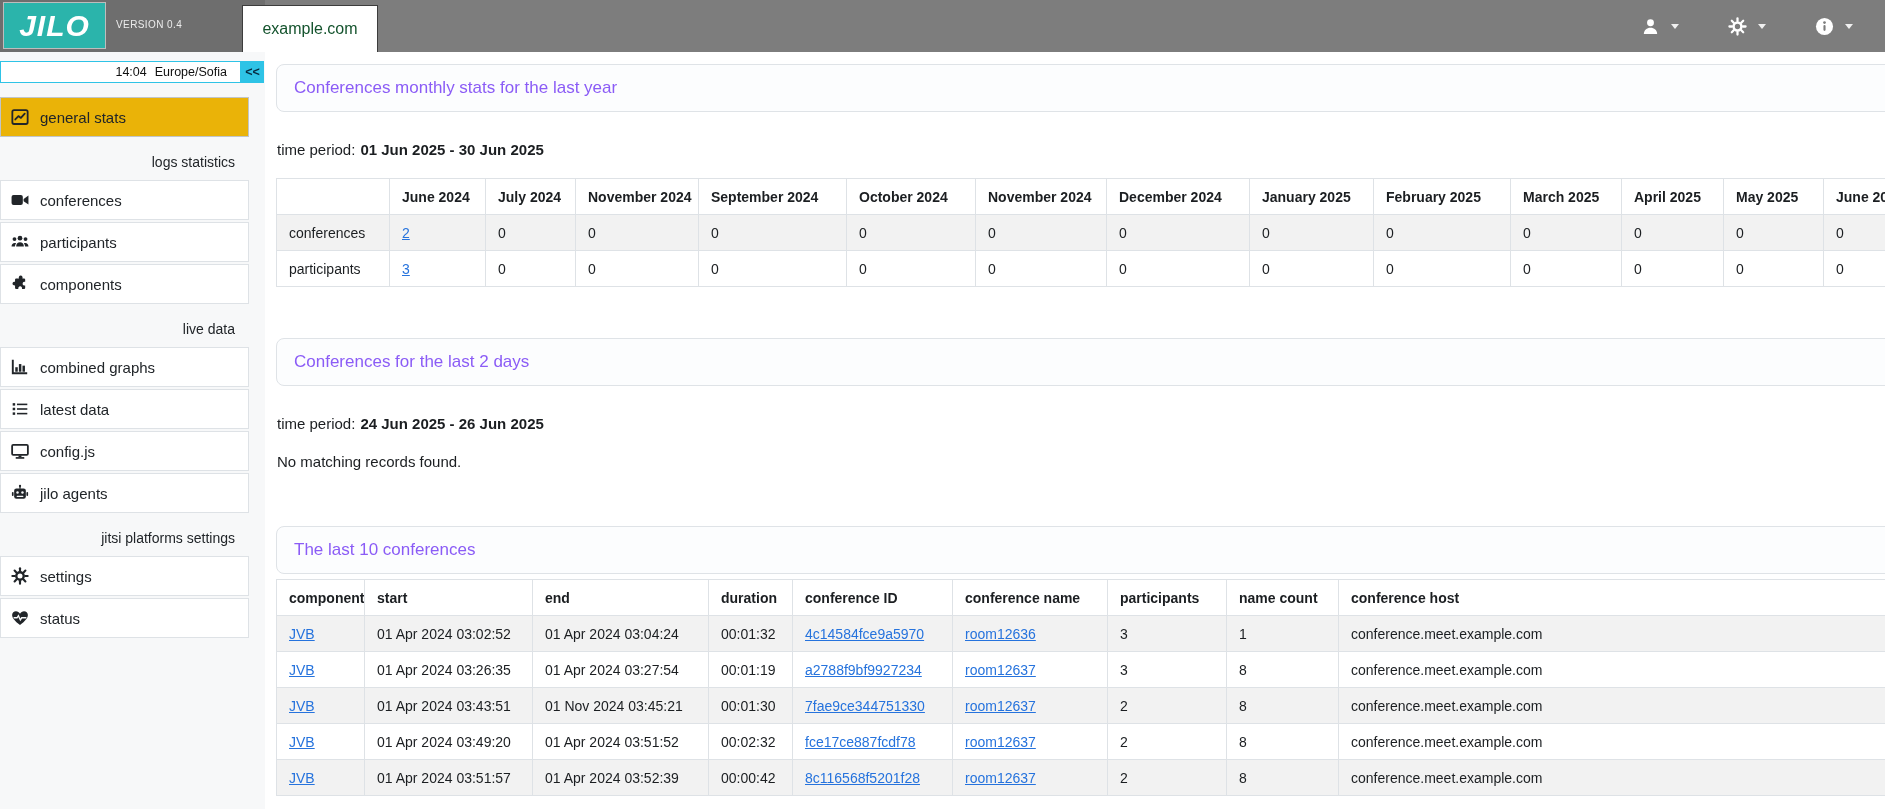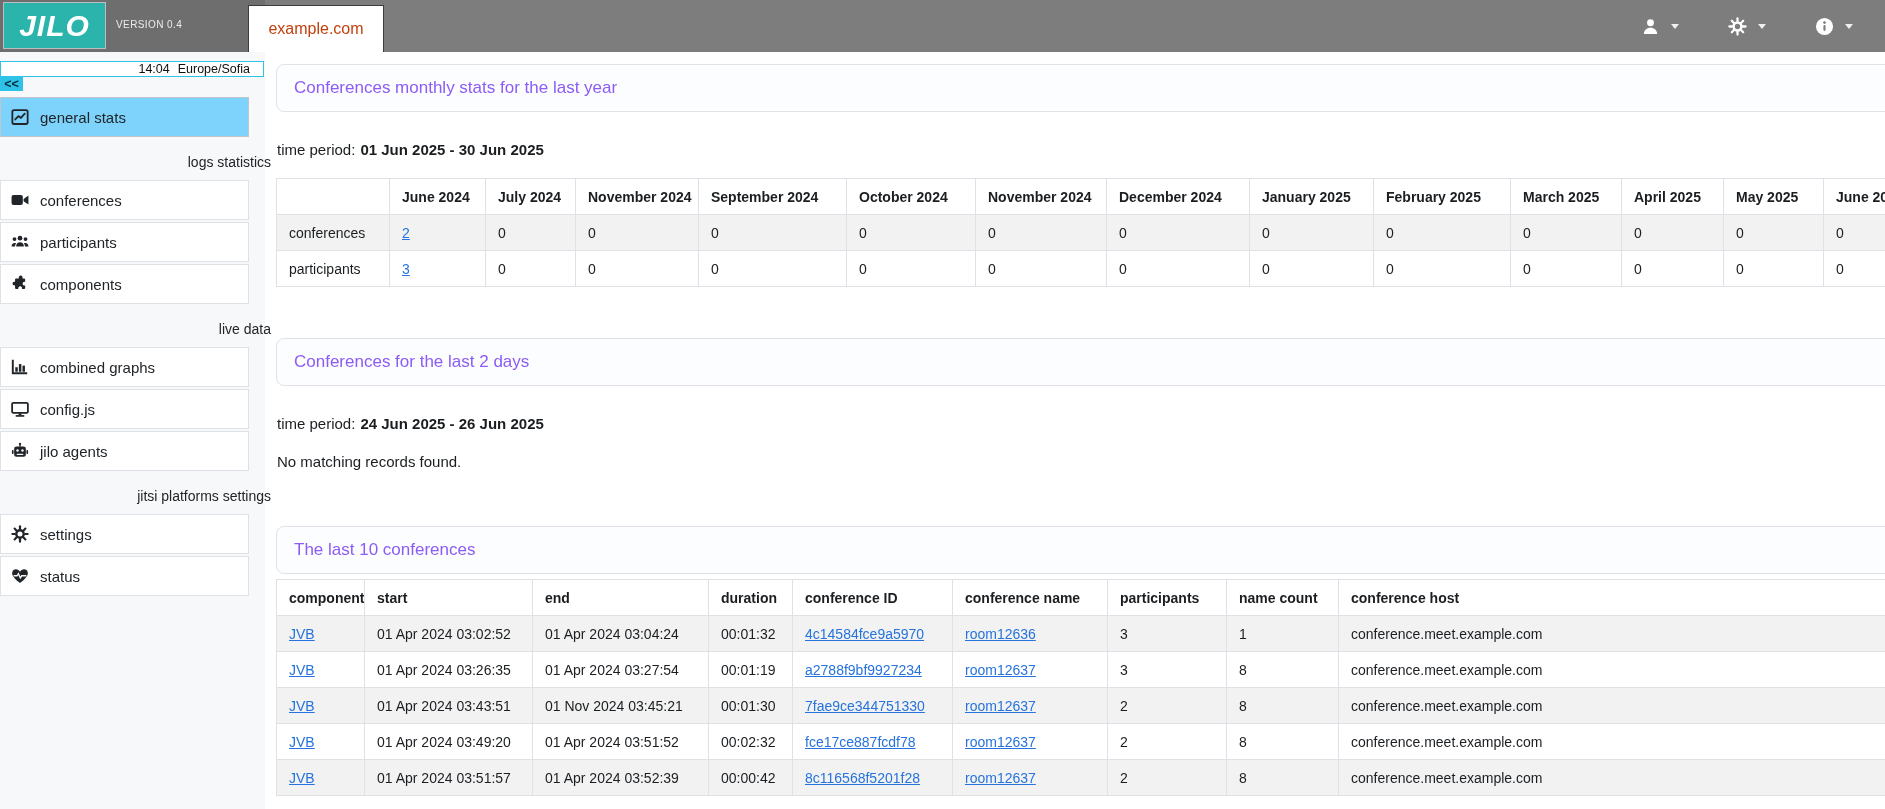--- a/index.html
+++ b/index.html
@@ -6,44 +6,44 @@
   body{width:1885px;height:809px;position:relative;background:#fff;
        font-family:"Liberation Sans","DejaVu Sans",sans-serif;color:#212529;}
 
   
   .app-header{position:absolute;left:0;top:0;width:1885px;height:52px;background:#7d7d7d;z-index:5;}
   .header-left{position:absolute;left:0;top:0;width:265px;height:52px;background:#6e6e6e;}
   .logo{position:absolute;left:4px;top:3px;width:101px;height:45px;background:#2bb4ab;
         box-shadow:0 0 0 1px rgba(255,255,255,.55);display:flex;align-items:center;justify-content:center;
         color:#fff;font-style:italic;font-weight:bold;font-size:30px;letter-spacing:1px;}
   .version{position:absolute;left:116px;top:19px;color:#ececec;font-size:10px;letter-spacing:.4px;}
-  .tab{position:absolute;left:248px;top:5px;width:136px;height:47px;background:#fff;
+  .tab{position:absolute;left:242px;top:5px;width:136px;height:47px;background:#fff;
        border:1px solid #3c3c3c;border-bottom:none;box-sizing:border-box;
-       display:flex;align-items:center;justify-content:center;font-size:16px;color:#c2410c;cursor:pointer;}
+       display:flex;align-items:center;justify-content:center;font-size:16px;color:#14532d;cursor:pointer;}
   .header-menus{position:absolute;right:32px;top:0;height:52px;display:flex;align-items:center;gap:49px;}
   .menu{display:flex;align-items:center;color:#fff;cursor:pointer;}
   .menu svg{width:19px;height:19px;display:block;}
   .caret{width:0;height:0;border-left:4.5px solid transparent;border-right:4.5px solid transparent;
          border-top:5px solid #f0f0f0;margin-left:11px;}
 
   
   .sidebar{position:absolute;left:0;top:52px;width:265px;height:757px;background:#f7f8f9;z-index:4;}
-  .timebar{display:flex;height:22px;width:264px;margin-top:9px;flex-direction:column;}
+  .timebar{display:flex;height:22px;width:264px;margin-top:9px;}
   .time-display{flex:1;background:#fff;border:1px solid #2ec3e6;box-sizing:border-box;
                 display:flex;align-items:center;justify-content:flex-end;gap:8px;
                 padding-right:13px;font-size:12.5px;color:#101010;}
   .collapse-btn{width:23px;background:#2ec3e6;color:#072a40;font-weight:bold;font-size:12.5px;
                 display:flex;align-items:center;justify-content:center;cursor:pointer;}
   .side-item{width:249px;height:40px;background:#fff;border:1px solid #dee2e6;box-sizing:border-box;
              margin-top:2px;display:flex;align-items:center;padding-left:10px;font-size:15px;color:#212529;cursor:pointer;}
   .side-item.first{margin-top:14px;}
-  .side-item.active{background:#7dd3fc;border-color:#c0c5c9;}
+  .side-item.active{background:#eab308;border-color:#c0c5c9;}
   .side-item svg{width:18px;height:18px;flex:0 0 18px;display:block;}
   .side-item .lbl{margin-left:11px;white-space:nowrap;}
-  .side-label{width:235px;text-align:right;font-size:14px;color:#212529;margin:16px 0 9px 0;line-height:18px;padding-left:36px;}
+  .side-label{width:235px;text-align:right;font-size:14px;color:#212529;margin:16px 0 9px 0;line-height:18px;}
 
   
   .main{position:absolute;left:276px;top:52px;width:1705px;height:757px;}
   .card{margin-top:12px;height:48px;border:1px solid #dfe3e7;border-radius:8px;background:#fcfdfe;
         box-sizing:border-box;display:flex;align-items:center;padding-left:17px;}
   .card .title-link{color:#8b5cf6;font-size:17px;text-decoration:none;cursor:pointer;}
   .tp{margin:28px 0 0 1px;font-size:15px;color:#1b1e21;line-height:19px;}
   .tp b{margin-left:5px;}
   .tp.tp2{margin-top:28px;}
   .empty-msg{margin:19px 0 0 1px;font-size:15px;color:#1b1e21;line-height:19px;}
@@ -162,20 +162,35 @@
       <div class="side-item">
         <span>
           <svg viewBox="0 0 16 16">
             <path d="M1.6 1.5v12h12.8" fill="none" stroke="currentColor" stroke-width="1.7"></path>
             <rect x="3.8" y="8.2" width="2.2" height="4" fill="currentColor"></rect>
             <rect x="7" y="5.4" width="2.2" height="6.8" fill="currentColor"></rect>
             <rect x="10.2" y="6.8" width="2.2" height="5.4" fill="currentColor"></rect>
           </svg>
         </span>
         <span class="lbl">combined graphs</span>
+      </div>
+      <div class="side-item">
+        <span>
+          <svg viewBox="0 0 16 16">
+            <g fill="currentColor">
+              <rect x="1.5" y="2.8" width="2.2" height="2.2"></rect>
+              <rect x="5.3" y="3.2" width="9.2" height="1.4"></rect>
+              <rect x="1.5" y="6.9" width="2.2" height="2.2"></rect>
+              <rect x="5.3" y="7.3" width="9.2" height="1.4"></rect>
+              <rect x="1.5" y="11" width="2.2" height="2.2"></rect>
+              <rect x="5.3" y="11.4" width="9.2" height="1.4"></rect>
+            </g>
+          </svg>
+        </span>
+        <span class="lbl">latest data</span>
       </div>
       <div class="side-item">
         <span>
           <svg viewBox="0 0 16 16">
             <rect x="1" y="2.6" width="14" height="8.8" rx="1" fill="none" stroke="currentColor" stroke-width="1.6"></rect>
             <rect x="6.7" y="11.9" width="2.6" height="1.5" fill="currentColor"></rect>
             <rect x="4.2" y="13.4" width="7.6" height="1.5" fill="currentColor"></rect>
           </svg>
         </span>
         <span class="lbl">config.js</span>

